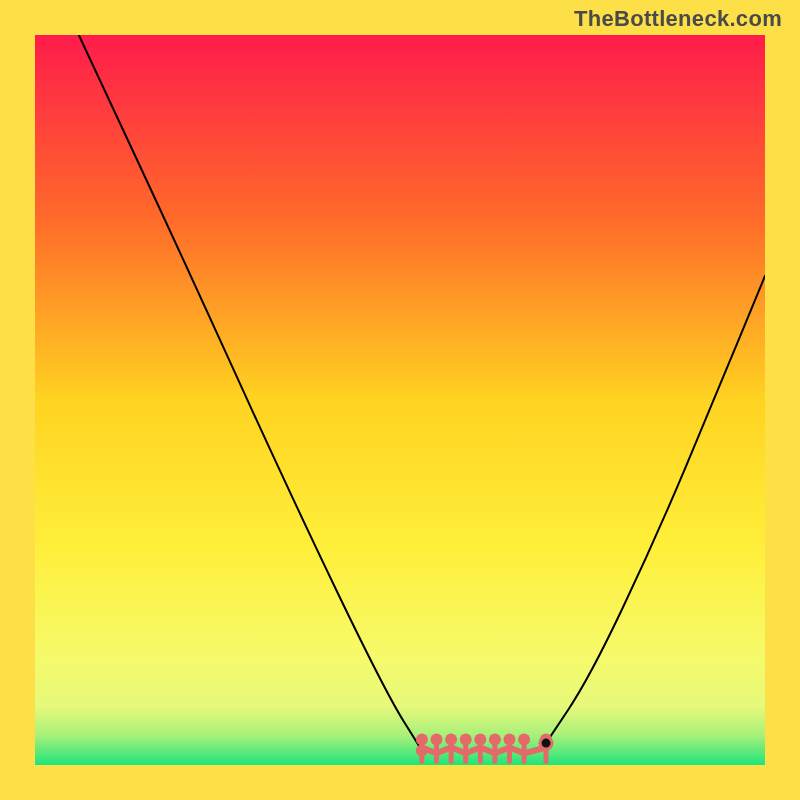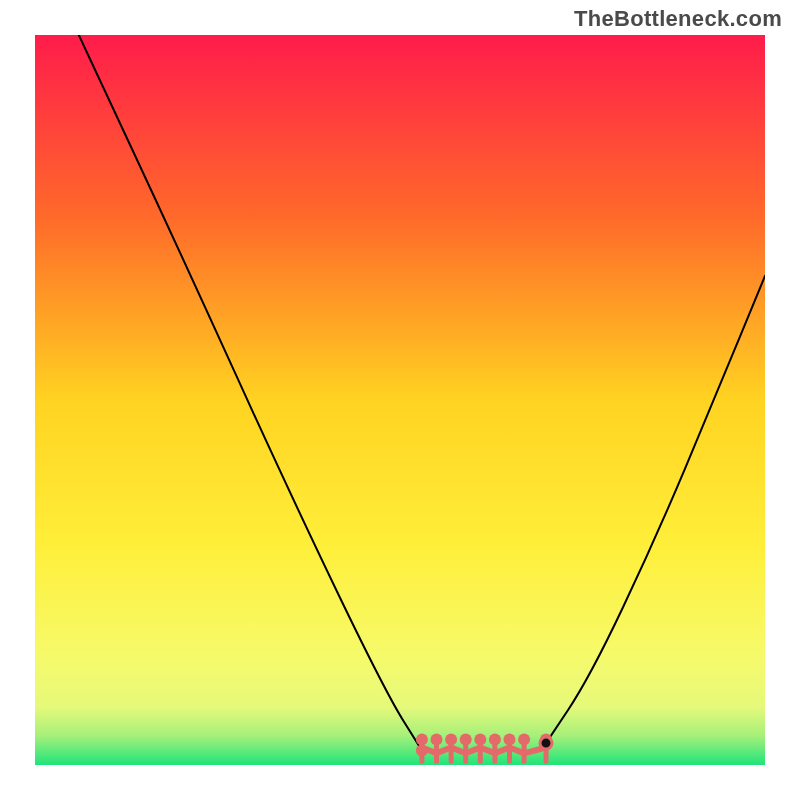--- a/index.html
+++ b/index.html
@@ -8,21 +8,21 @@
     width: 800px;
     height: 800px;
     overflow: hidden;
     background: #000;
     font-family: Arial, Helvetica, sans-serif;
   }
   .stage {
     position: relative;
     width: 800px;
     height: 800px;
-    background: #ffffff;
+    background: #fde047;
   }
   .chart-area {
     position: absolute;
     left: 35px;
     top: 35px;
     width: 730px;
     height: 730px;
   }
   .chart-area svg {
     display: block;

